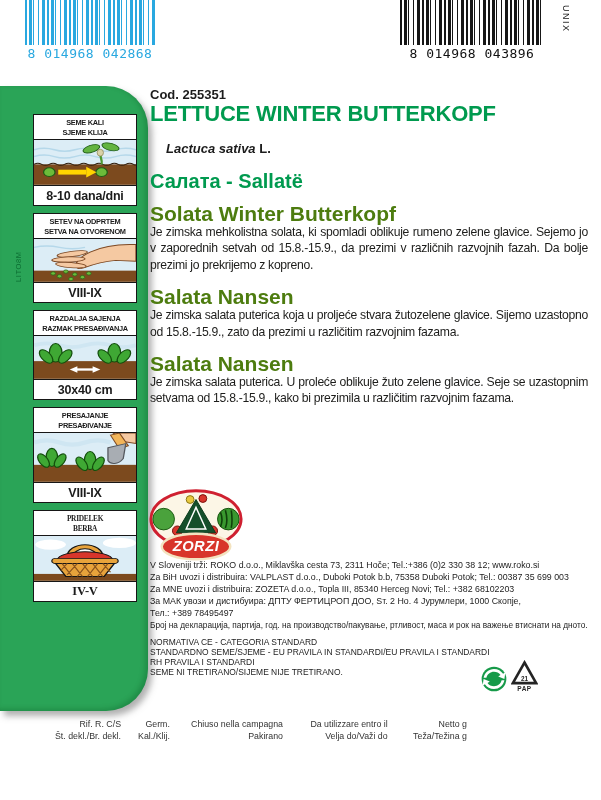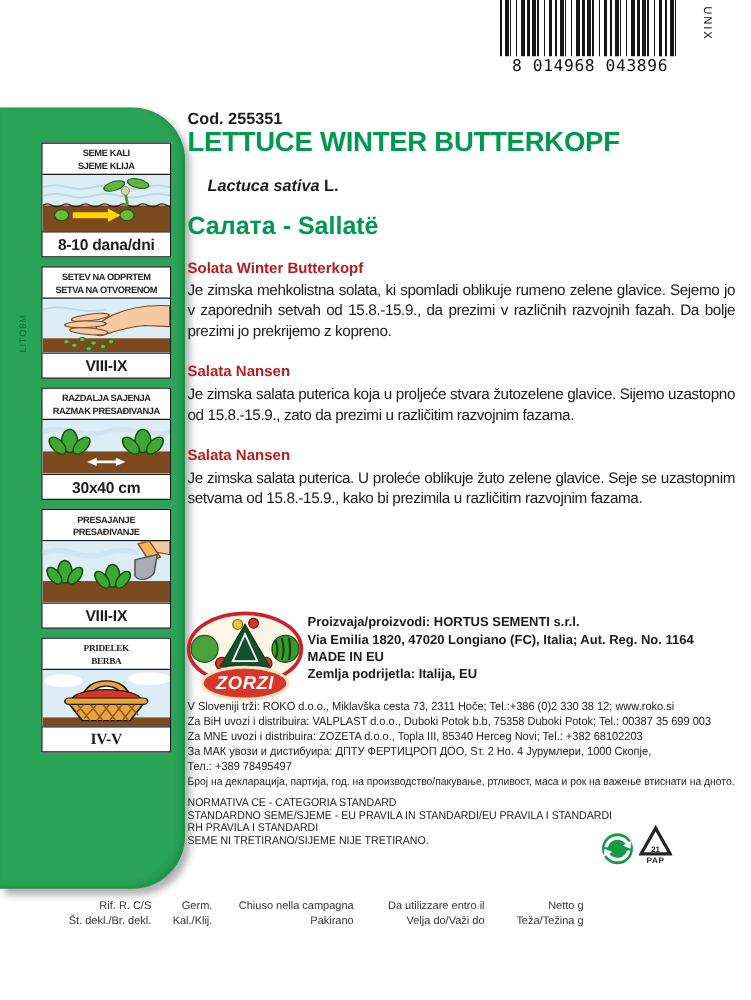--- a/index.html
+++ b/index.html
@@ -33,21 +33,21 @@
   .sbox-value{height:19px;display:flex;align-items:center;justify-content:center;
               font-size:12.5px;font-weight:bold;letter-spacing:-.2px;white-space:nowrap;text-align:center;}
 
   
   .main{position:absolute;left:150px;top:88px;width:438px;}
   .cod{font-size:13px;font-weight:bold;line-height:14px;margin:0;}
   .title{font-size:22px;font-weight:bold;line-height:24px;color:#009a4f;margin:0;letter-spacing:-.2px;}
   .latin{font-size:13px;font-weight:bold;line-height:14px;margin:16px;}
   .latin .it{font-style:italic;}
   .common{font-size:20px;font-weight:bold;line-height:18px;color:#009a4f;margin:0;}
-  .sec-h{font-size:12px;font-weight:bold;line-height:20px;color:#b91c1c;margin:14px 0 0;}
+  .sec-h{font-size:21px;font-weight:bold;line-height:20px;color:#4d7c0f;margin:14px 0 0;}
   .sec-p{font-size:12.2px;line-height:16.4px;letter-spacing:-.3px;text-align:justify;margin:0;color:#1d1d1b;}
 
   
   .logo{position:absolute;left:147px;top:487px;width:98px;height:76px;}
   .logo svg{width:100%;height:100%;display:block;}
   .producer{position:absolute;left:246px;top:492px;font-size:10.4px;font-weight:bold;line-height:13.8px;white-space:nowrap;}
 
   
   .smallblock{transform:scaleX(.94);transform-origin:left top;white-space:nowrap;}
   .dist{position:absolute;left:150px;top:559px;font-size:9.4px;line-height:12.1px;}
@@ -62,20 +62,24 @@
   
   .fcol{position:absolute;top:719px;transform:translateX(-50%);text-align:right;
         font-size:8.8px;line-height:11.6px;color:#333;white-space:nowrap;}
   .fcol span{display:block;}
 </style>
 </head>
 <body>
 
 <div class="page">
 
+  <div class="barcode barcode-left">
+    <div class="bars bars-cyan"></div>
+    <div class="bcnum cyan">8 014968 042868</div>
+  </div>
   <div class="barcode barcode-right">
     <div class="bars bars-black"></div>
     <div class="bcnum black">8 014968 043896</div>
   </div>
   <div class="side-label">UNIX</div>
 
   <div class="panel">
     <div class="print-code">LITO8M</div>
     <div class="boxes">
 
@@ -235,26 +239,20 @@
       <circle cx="31" cy="44" r="5" fill="#d8352b" stroke="#7a100d"></circle>
       <circle cx="67" cy="44" r="5" fill="#d8352b" stroke="#7a100d"></circle>
       <circle cx="44" cy="12" r="4" fill="#e9c93f" stroke="#8a7514"></circle>
       <circle cx="57" cy="11" r="4" fill="#d8352b" stroke="#7a100d"></circle>
       <polygon points="50,12 70,46 30,46" fill="#154f2b" stroke="#0a3a1c"></polygon>
       <polygon points="50,20 60,42 40,42" fill="none" stroke="#ffffff" stroke-width="1.5"></polygon>
       <ellipse cx="50" cy="60" rx="35" ry="13" fill="#d8352b" stroke="#f3e3c0" stroke-width="2.5"></ellipse>
       <text x="50" y="65" text-anchor="middle" font-size="15" font-weight="bold" font-style="italic" fill="#ffffff" letter-spacing="0.5">ZORZI</text>
     </svg>
   </div>
-  <div class="producer">
-    <div>Proizvaja/proizvodi: HORTUS SEMENTI s.r.l.</div>
-    <div>Via Emilia 1820, 47020 Longiano (FC), Italia; Aut. Reg. No. 1164</div>
-    <div>MADE IN EU</div>
-    <div>Zemlja podrijetla: Italija, EU</div>
-  </div>
 
   <div class="dist smallblock">
     <div>V Sloveniji trži: ROKO d.o.o., Miklavška cesta 73, 2311 Hoče; Tel.:+386 (0)2 330 38 12; www.roko.si</div>
     <div>Za BiH uvozi i distribuira: VALPLAST d.o.o., Duboki Potok b.b, 75358 Duboki Potok; Tel.: 00387 35 699 003</div>
     <div>Za MNE uvozi i distribuira: ZOZETA d.o.o., Topla III, 85340 Herceg Novi; Tel.: +382 68102203</div>
     <div>За МАК увози и дистибуира: ДПТУ ФЕРТИЦРОП ДОО, Ѕт. 2 Но. 4 Јурумлери, 1000 Скопје,</div>
     <div>Тел.:  +389 78495497</div>
   </div>
   <div class="note smallblock">Број на декларација, партија, год. на производство/пакување, ртливост, маса и рок на важење втиснати на дното.</div>
 

